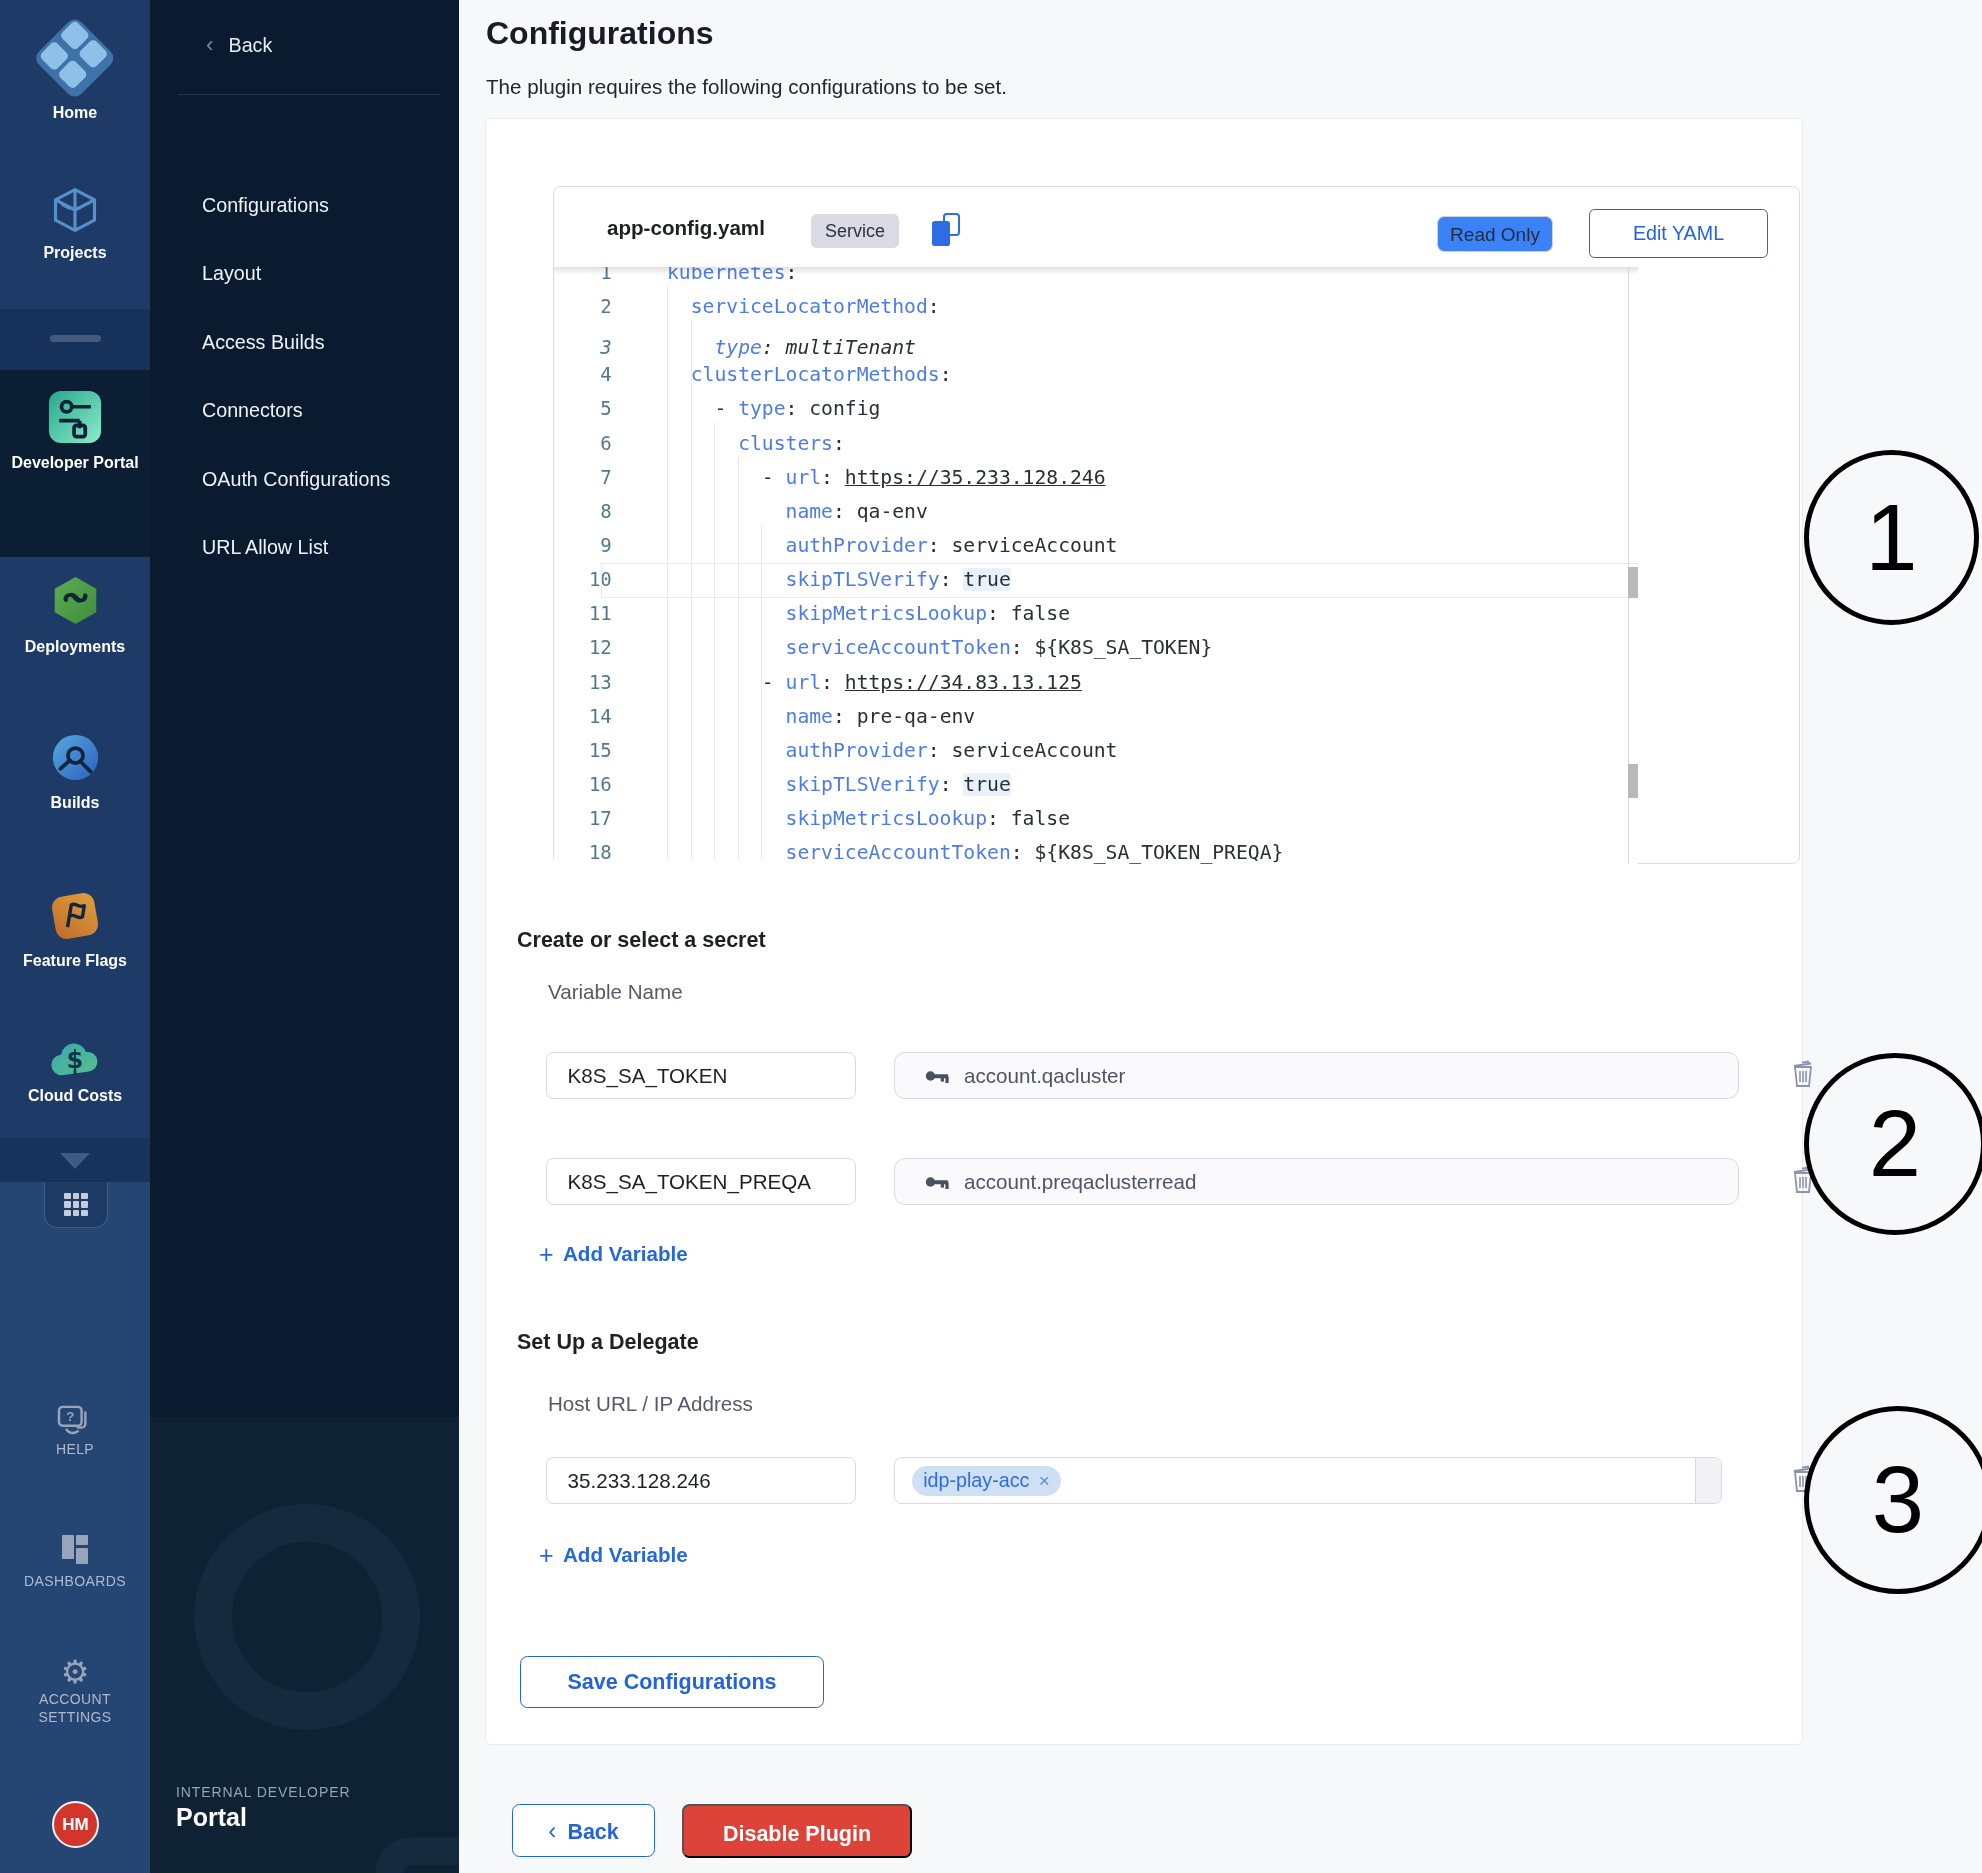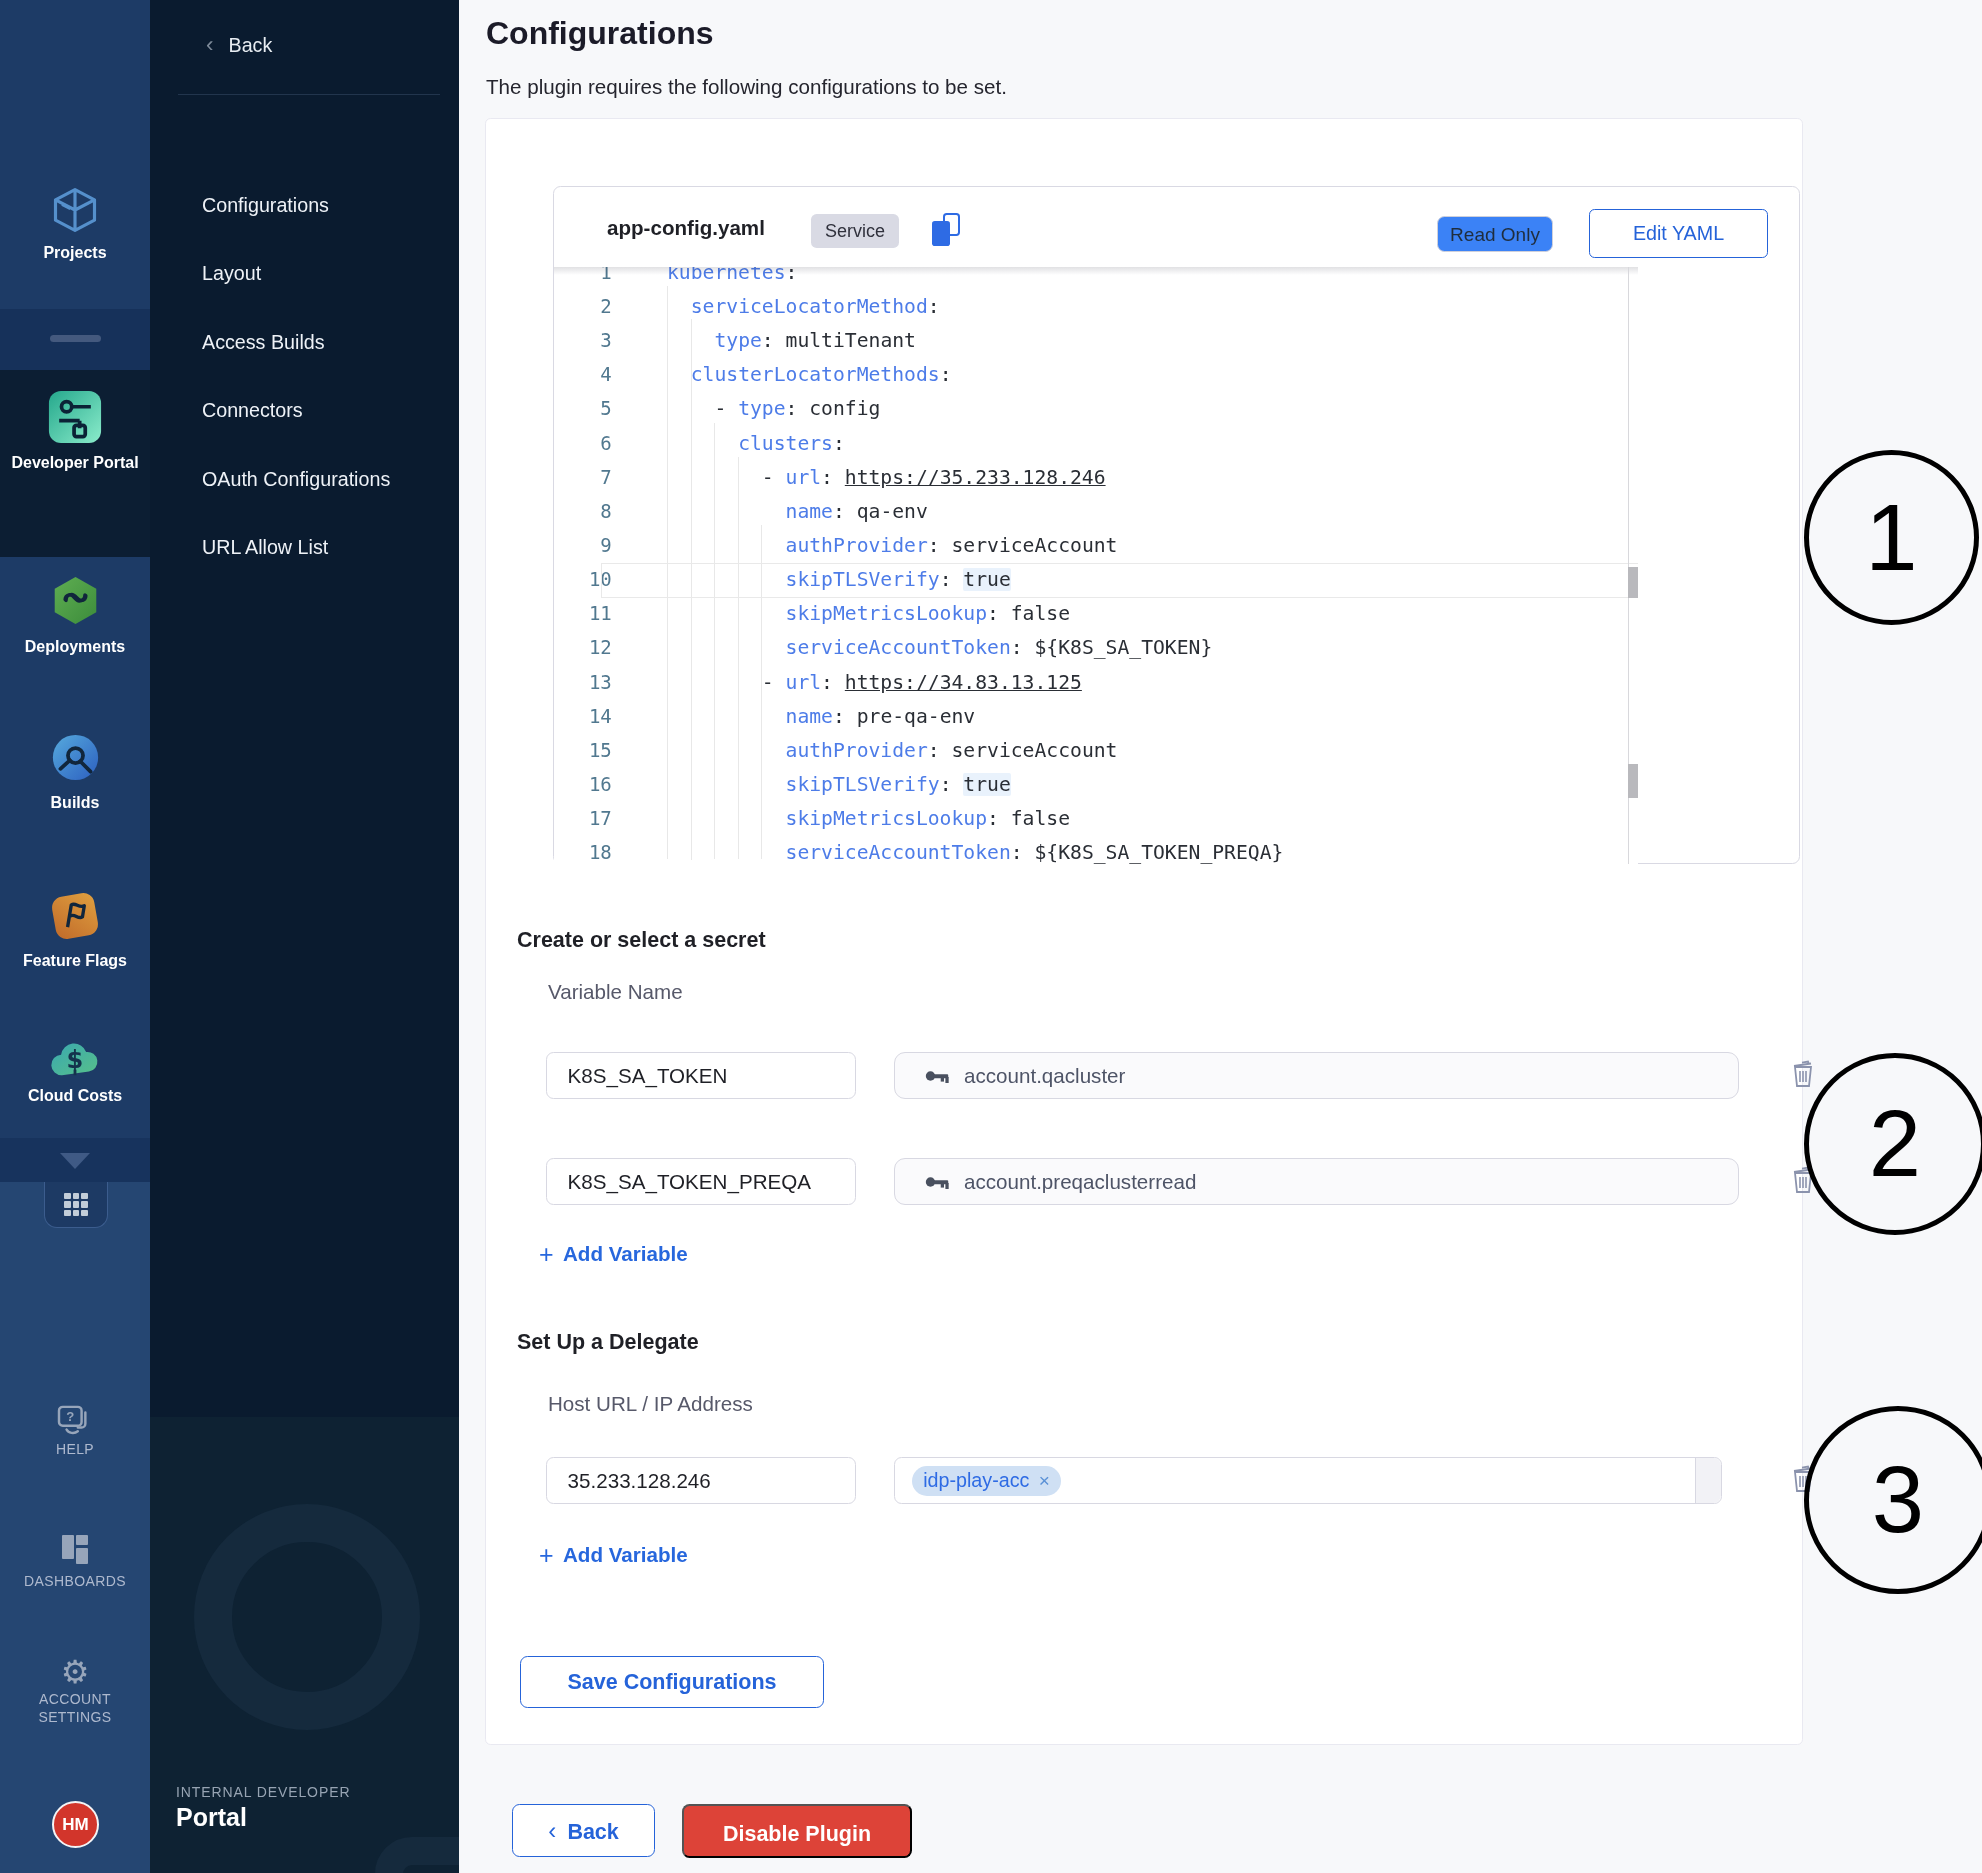--- a/index.html
+++ b/index.html
@@ -99,20 +99,31 @@
   <aside class="rail">
     <div class="rail-sec-a"></div>
     <div class="rail-dash-strip"></div>
     <div class="rail-dash"></div>
     <div class="rail-devportal"></div>
     <div class="rail-modules"></div>
     <div class="rail-chevstrip"></div>
     <div class="rail-tri"></div>
     <div class="rail-bottom"></div>
 
+    <div class="mod-item" style="top:20.6px;">
+      <span class="mod-ico">
+        <span class="harness-logo" style="display:inline-grid;margin-top:7.5px;">
+            <i></i>
+            <i></i>
+            <i></i>
+            <i></i>
+          </span>
+      </span>
+      <div class="mod-label" style="margin-top:15px;">Home</div>
+    </div>
 
     <div class="mod-item" style="top:184px;">
       <span class="mod-ico">
         <svg width="52" height="52" viewBox="0 0 56 56" fill="none">
             <path d="M28 6 L49 17 V39 L28 50 L7 39 V17 Z M28 6 V28 M7 17 L28 28 L49 17 M28 50 V28" stroke="#5590cc" stroke-width="3.4" stroke-linejoin="round"></path>
             <path d="M14 22 l9 4.5" stroke="#5590cc" stroke-width="3.4"></path>
           </svg>
       </span>
       <div class="mod-label" style="margin-top:3.7px;">Projects</div>
     </div>
@@ -284,21 +295,21 @@
 
   <div class="code-vp">
     <div class="guide" style="left:113px;top:19px;height:573px;"></div>
     <div class="guide" style="left:137px;top:52px;height:541px;"></div>
     <div class="guide" style="left:160px;top:156px;height:436px;"></div>
     <div class="guide" style="left:184px;top:190px;height:402px;"></div>
     <div class="guide" style="left:207px;top:258px;height:334px;"></div>
     <div>
         <div class="code-line" style="top: -12px;"><span class="num">1</span><span class="txt"><span class="k">kubernetes</span>:</span></div>
         <div class="code-line" style="top: 22px;"><span class="num">2</span><span class="txt">  <span class="k">serviceLocatorMethod</span>:</span></div>
-        <div class="code-line" style="top: 56px;"><span class="num">3</span><span class="txt">    <span class="k">type</span>: <span class="">multiTenant</span></span></div>
+        <div class="code-line" style="top: 63px; font-style: italic;"><span class="num">3</span><span class="txt">    <span class="k">type</span>: <span class="">multiTenant</span></span></div>
         <div class="code-line" style="top: 90px;"><span class="num">4</span><span class="txt">  <span class="k">clusterLocatorMethods</span>:</span></div>
         <div class="code-line" style="top: 124px;"><span class="num">5</span><span class="txt">    - <span class="k">type</span>: <span class="">config</span></span></div>
         <div class="code-line" style="top: 159px;"><span class="num">6</span><span class="txt">      <span class="k">clusters</span>:</span></div>
         <div class="code-line" style="top: 193px;"><span class="num">7</span><span class="txt">        - <span class="k">url</span>: <span class="u ">https://35.233.128.246</span></span></div>
         <div class="code-line" style="top: 227px;"><span class="num">8</span><span class="txt">          <span class="k">name</span>: <span class="">qa-env</span></span></div>
         <div class="code-line" style="top: 261px;"><span class="num">9</span><span class="txt">          <span class="k">authProvider</span>: <span class="">serviceAccount</span></span></div>
         <div class="code-line" style="top: 295px;"><span class="num">10</span><span class="txt">          <span class="k">skipTLSVerify</span>: <span class="hlv">true</span></span></div>
         <div class="code-line" style="top: 329px;"><span class="num">11</span><span class="txt">          <span class="k">skipMetricsLookup</span>: <span class="">false</span></span></div>
         <div class="code-line" style="top: 363px;"><span class="num">12</span><span class="txt">          <span class="k">serviceAccountToken</span>: <span class="">${K8S_SA_TOKEN}</span></span></div>
         <div class="code-line" style="top: 398px;"><span class="num">13</span><span class="txt">        - <span class="k">url</span>: <span class="u ">https://34.83.13.125</span></span></div>

